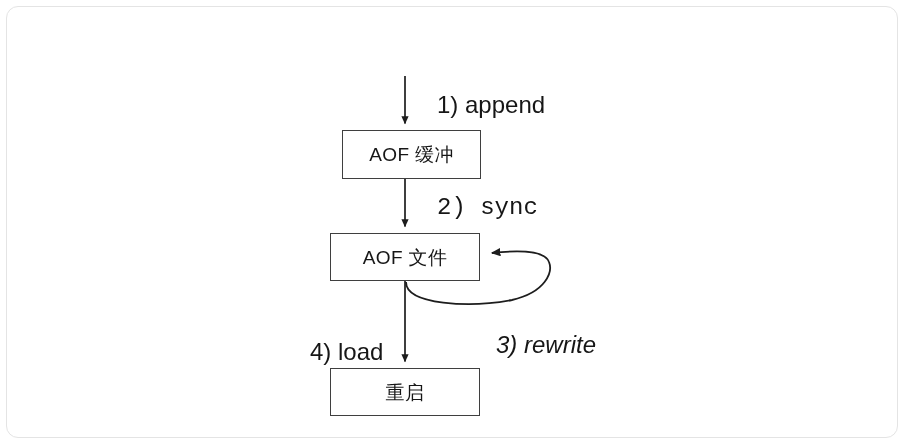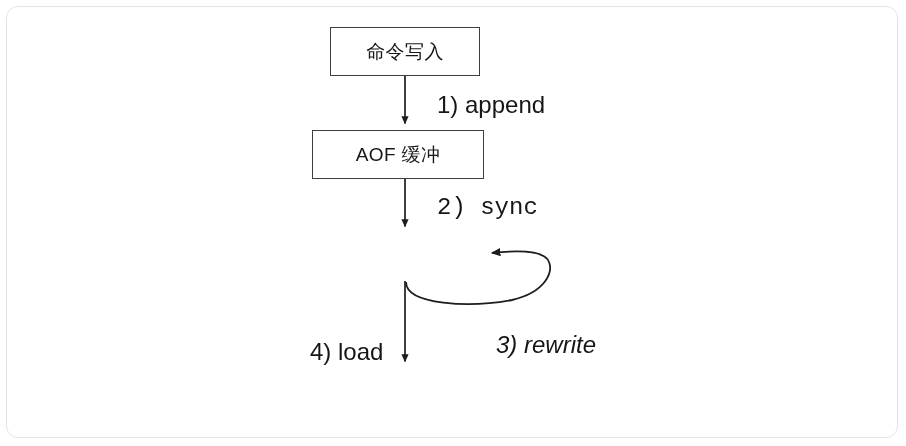--- a/index.html
+++ b/index.html
@@ -88,29 +88,32 @@
 
     <g>
       <line x1="405" y1="281" x2="405" y2="361.5" stroke="#3f3f3f" stroke-width="2" marker-end="url(#arrowhead)"></line>
     </g>
 
     <g>
       <path d="M 406 282 C 406 305 470 308 512 300 C 546 292 553 272 549 262 C 545 251 520 250 492 253" fill="none" stroke="#1d1d1d" stroke-width="1.8" marker-end="url(#arrowhead-thin)"></path>
     </g>
   </svg>
 
-  <div class="node-box" style="left:330px; top:27px; width:150px; height:49px;">
-    <span class="node-label">命令写入</span>
-  </div>
 
-  <div class="node-box" style="left:312px; top:130px; width:172px; height:49px;">
+  <div class="node-box" style="left:342px; top:130px; width:139px; height:49px;">
     <span class="node-label">AOF 缓冲</span>
   </div>
 
+  <div class="node-box" style="left:330px; top:233px; width:150px; height:48px;">
+    <span class="node-label">AOF 文件</span>
+  </div>
 
+  <div class="node-box" style="left:330px; top:368px; width:150px; height:48px;">
+    <span class="node-label">重启</span>
+  </div>
 
   <div class="edge-label" style="left:437px; top:93px;">1) append</div>
 
   <div class="edge-label" style="left:437px; top:196px;font-family:Liberation Mono, monospace;">2) sync</div>
 
   <div class="edge-label" style="left:496px; top:333px;font-style:italic;">3) rewrite</div>
 
   <div class="edge-label" style="left:310px; top:340px;">4) load</div>
 
 </div>

